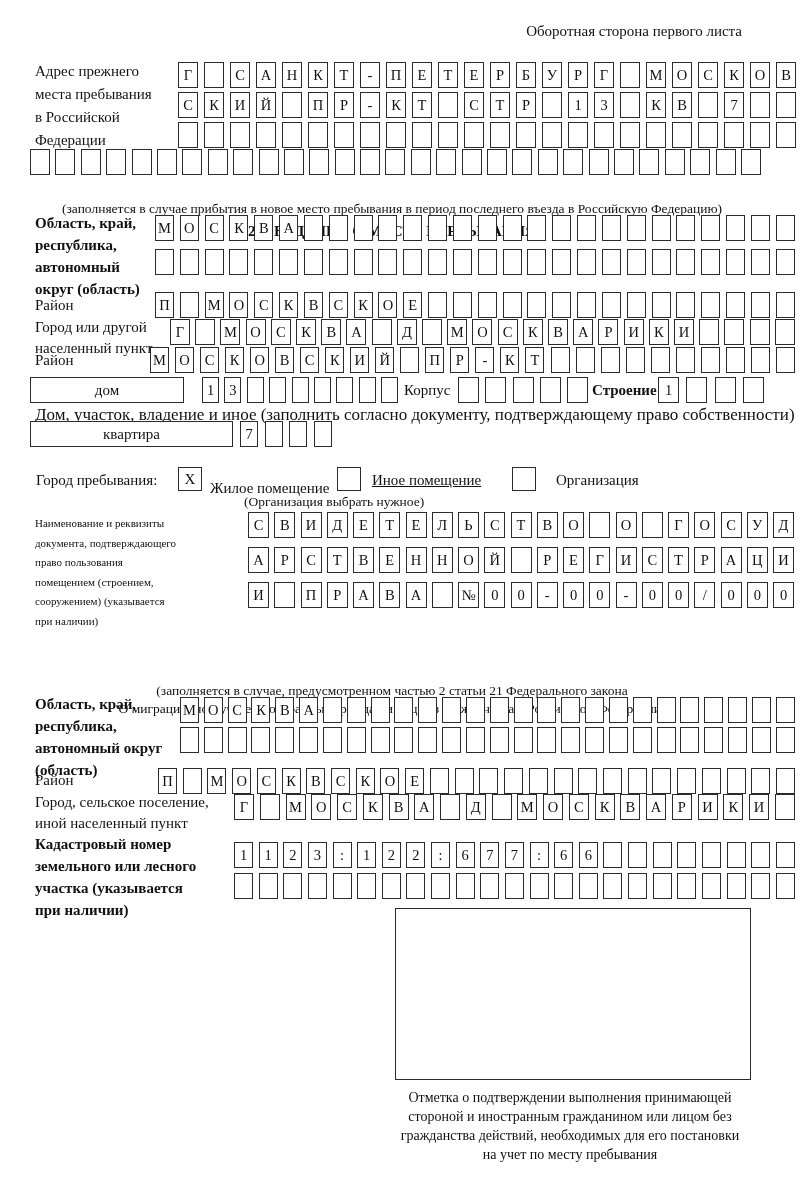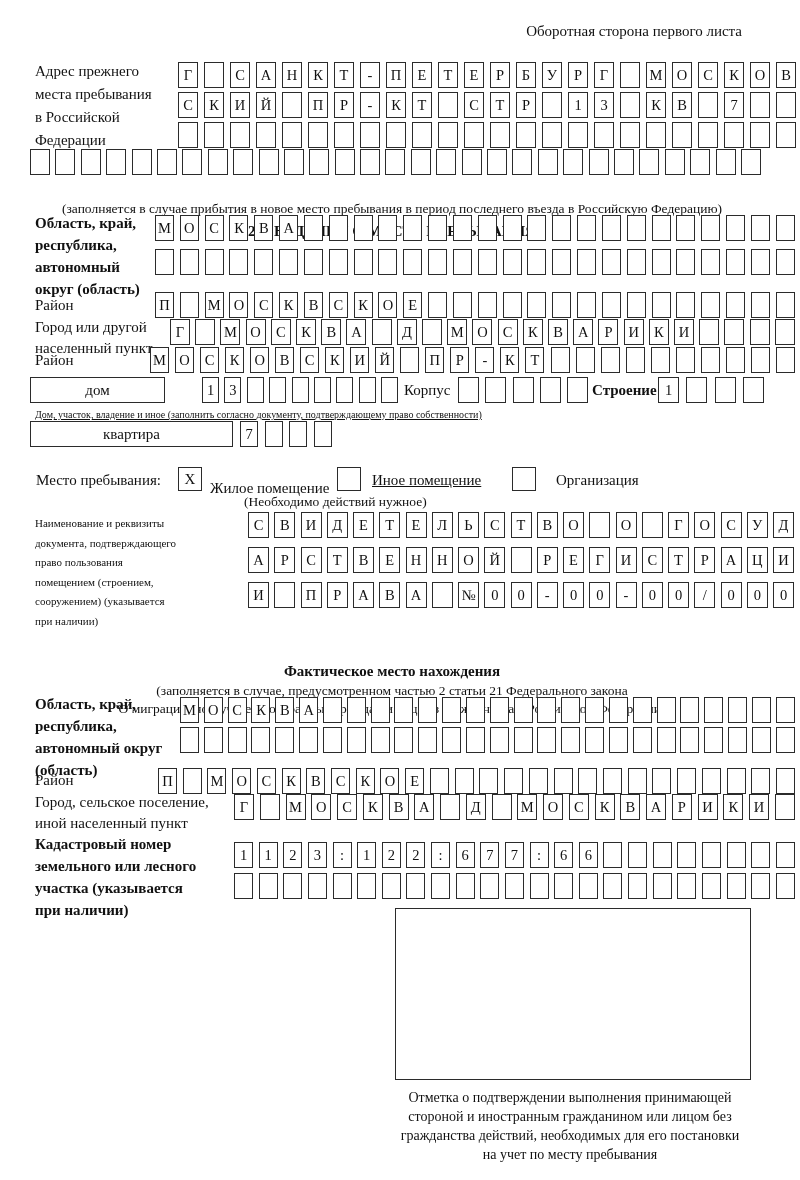--- a/index.html
+++ b/index.html
@@ -299,21 +299,21 @@
       <div class="cell"></div>
       <div class="cell"></div>
       <div class="cell"></div>
       <div class="cell"></div>
       <div class="cell"></div>
       <div class="cell"></div>
       <div class="cell"></div>
       <div class="cell"></div>
     </div>
 
-  <div class="wbox" style="left:30px;top:377px;width:135px;">дом</div>
+  <div class="wbox" style="left:30px;top:377px;width:154px;">дом</div>
   <div class="cells" style="left:202px;top:377px;width:196px;--cw:17px;">
       <div class="cell">1</div>
       <div class="cell">3</div>
       <div class="cell"></div>
       <div class="cell"></div>
       <div class="cell"></div>
       <div class="cell"></div>
       <div class="cell"></div>
       <div class="cell"></div>
       <div class="cell"></div>
@@ -326,38 +326,38 @@
       <div class="cell"></div>
       <div class="cell"></div>
     </div>
   <div class="lbl" style="left:592px;top:379px;font-weight:bold;">Строение</div>
   <div class="cells" style="left:658px;top:377px;width:106px;--cw:21px;">
       <div class="cell">1</div>
       <div class="cell"></div>
       <div class="cell"></div>
       <div class="cell"></div>
     </div>
-  <div class="small" style="left:35px;top:406px;font-size:10px;text-decoration:underline;">Дом, участок, владение и иное (заполнить согласно документу, подтверждающему право собственности)</div>
+  <div class="small" style="left:35px;top:406px;font-size:17px;">Дом, участок, владение и иное (заполнить согласно документу, подтверждающему право собственности)</div>
 
   <div class="wbox" style="left:30px;top:421px;width:203px;">квартира</div>
   <div class="cells" style="left:240px;top:421px;width:92px;--cw:18px;">
       <div class="cell">7</div>
       <div class="cell"></div>
       <div class="cell"></div>
       <div class="cell"></div>
     </div>
 
-  <div class="lbl" style="left:36px;top:469px;">Место пребывания:</div>
+  <div class="lbl" style="left:36px;top:469px;">Город пребывания:</div>
   <div class="cb" style="left:178px;top:467px;">X</div>
   <div class="lbl" style="left:210px;top:469px;margin-top:8px;">Жилое помещение</div>
   <div class="cb" style="left:337px;top:467px;"></div>
   <div class="lbl" style="left:372px;top:469px;text-decoration:underline;">Иное помещение</div>
   <div class="cb" style="left:512px;top:467px;"></div>
   <div class="lbl" style="left:556px;top:469px;">Организация</div>
-  <div class="small" style="left:244px;top:493px;">(Необходимо действий нужное)</div>
+  <div class="small" style="left:244px;top:493px;">(Организация выбрать нужное)</div>
 
   <div class="lbl tight" style="left:35px;top:514px;width:210px;">Наименование и реквизиты
 документа, подтверждающего
 право пользования
 помещением (строением,
 сооружением) (указывается
 при наличии)</div>
   <div class="cells" style="left:248px;top:512px;width:546px;--cw:21px;">
       <div class="cell">С</div>
       <div class="cell">В</div>
@@ -421,21 +421,20 @@
       <div class="cell">0</div>
       <div class="cell">-</div>
       <div class="cell">0</div>
       <div class="cell">0</div>
       <div class="cell">/</div>
       <div class="cell">0</div>
       <div class="cell">0</div>
       <div class="cell">0</div>
     </div>
 
-  <div class="lbl bold center" style="top:636px;">Фактическое место нахождения</div>
   <div class="small center" style="top:658px;">(заполняется в случае, предусмотренном частью 2 статьи 21 Федерального закона
 "О миграционном учете иностранных граждан и лиц без гражданства в Российской Федерации")</div>
 
   <div class="lbl lh22" style="left:35px;top:693px;width:145px;">Область, край,
 республика,
 автономный округ
 (область)</div>
   <div class="cells" style="left:180px;top:697px;width:615px;--cw:19px;">
       <div class="cell">М</div>
       <div class="cell">О</div>

